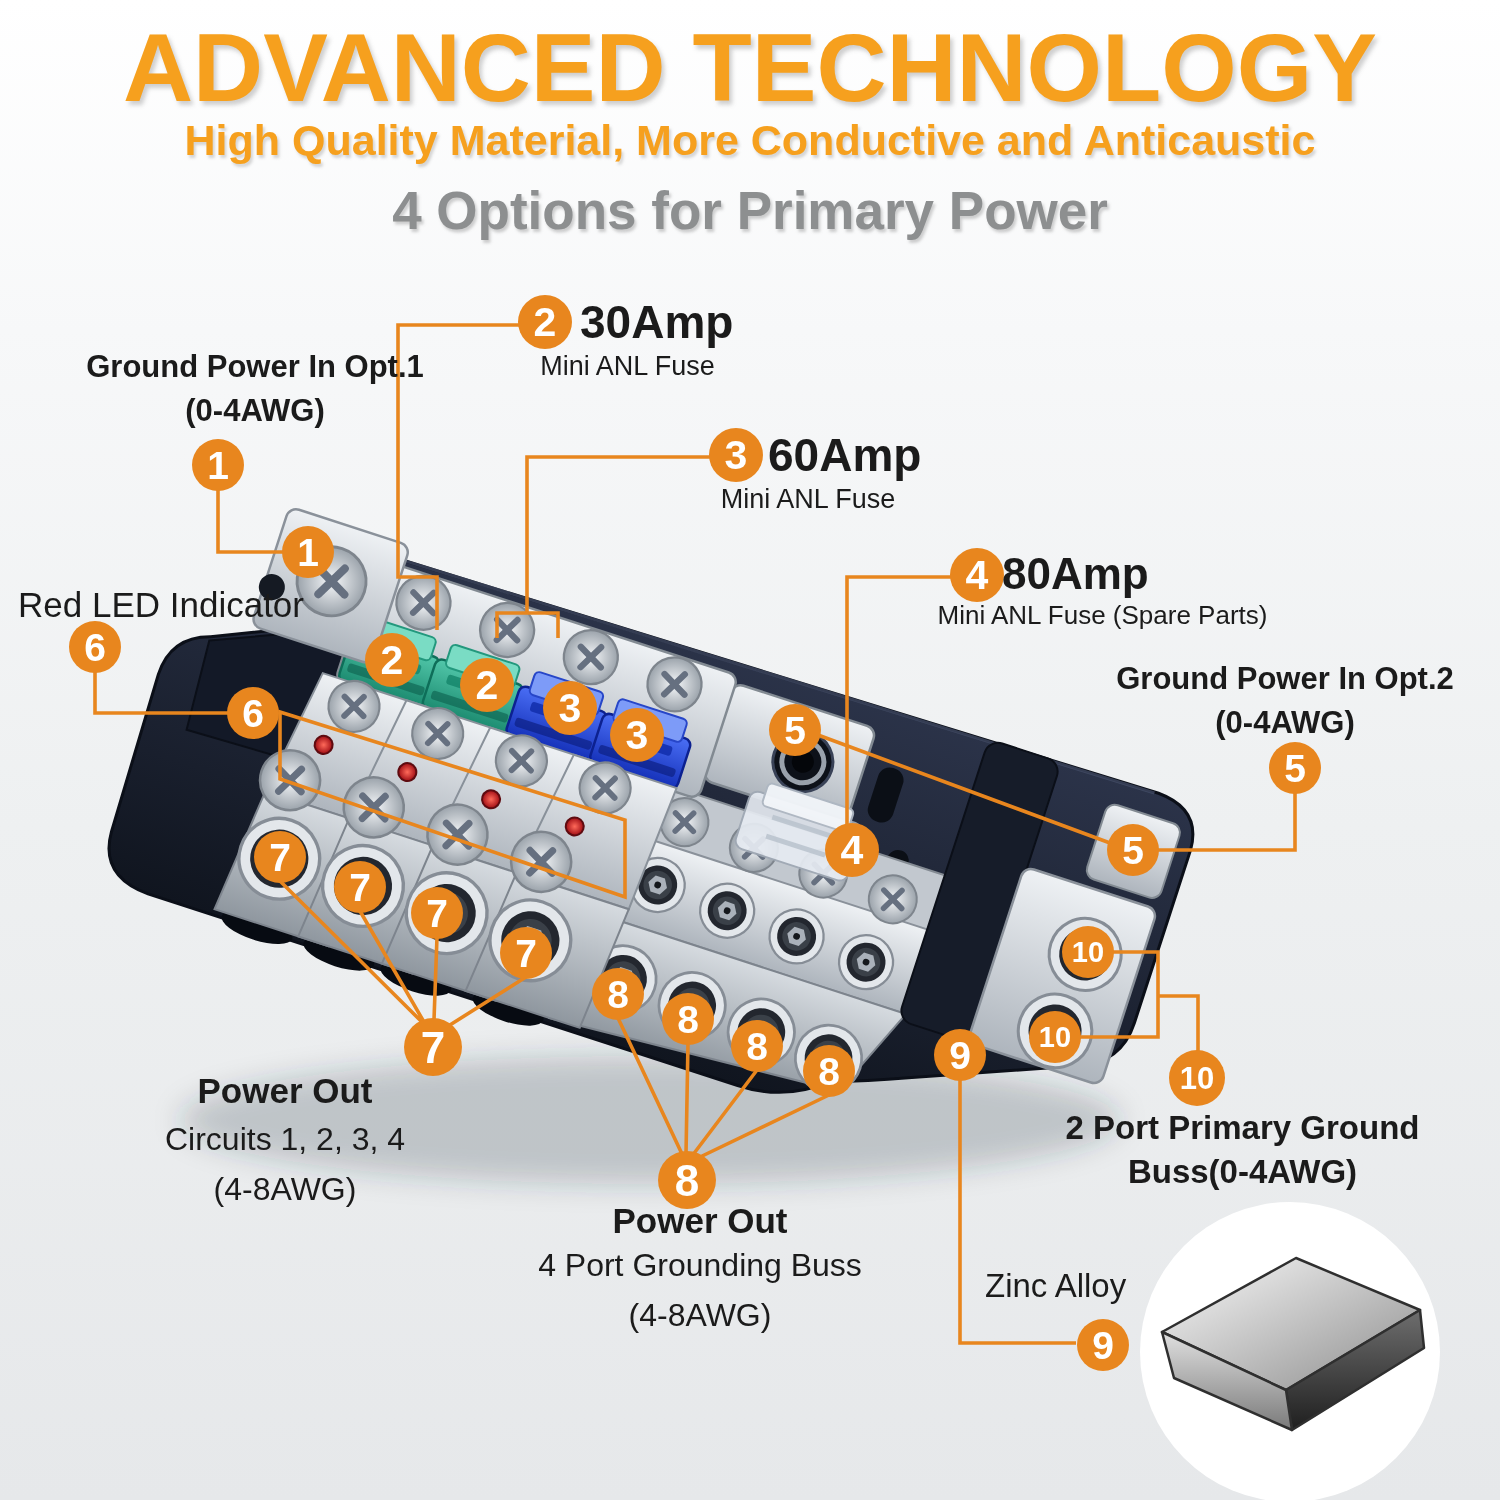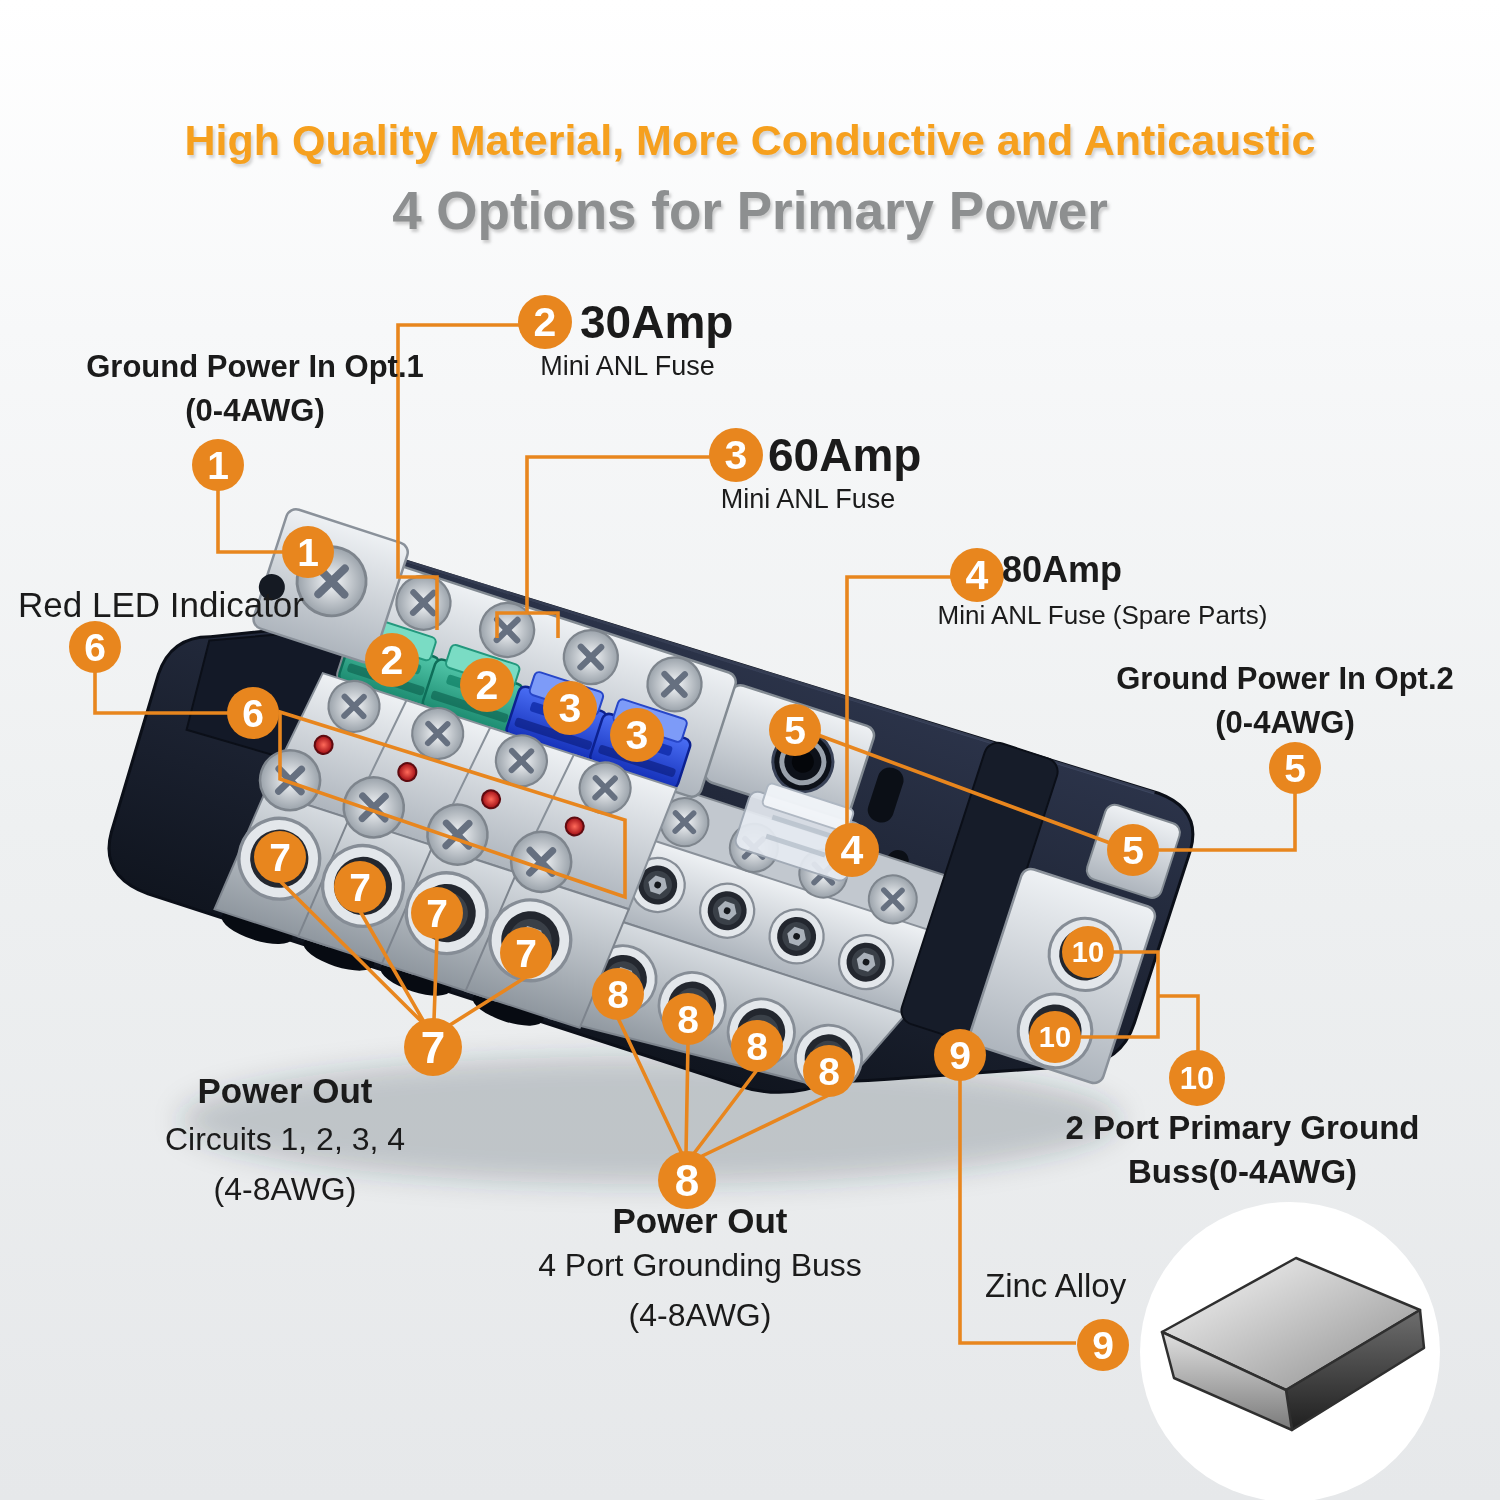--- a/index.html
+++ b/index.html
@@ -18,20 +18,21 @@
   svg text{font-family:"Liberation Sans",sans-serif;}
   .lead{fill:none;stroke:var(--accent);stroke-width:3.6px;}
   #badges circle, #badges ellipse{fill:var(--accent);}
   #badges text{fill:#ffffff;font-weight:700;}
 </style>
 </head>
 <body>
 
 <div class="canvas">
 
+  <div class="hdr title">ADVANCED TECHNOLOGY</div>
   <div class="hdr subtitle">High Quality Material, More Conductive and Anticaustic</div>
   <div class="hdr tagline">4 Options for Primary Power</div>
 
   <svg width="1500" height="1500" viewBox="0 0 1500 1500" style="position:absolute;left:0;top:0;">
     <defs>
       <linearGradient id="gBody" x1="0" y1="0" x2="0" y2="1">
           <stop offset="0" stop-color="#2b3349"></stop>
           <stop offset="1" stop-color="#10151f"></stop>
         </linearGradient>
       <linearGradient id="gMetal" x1="0" y1="0" x2="0" y2="1">
@@ -309,21 +310,21 @@
 
   <div class="label ctr b" style="left:55px;top:350px;width:400px;font-size:31px;">Ground Power In Opt.1</div>
   <div class="label ctr b" style="left:55px;top:394px;width:400px;font-size:31px;">(0-4AWG)</div>
 
   <div class="label b" style="left:580px;top:297px;font-size:46px;">30Amp</div>
   <div class="label ctr" style="left:520px;top:352px;width:215px;font-size:27px;">Mini ANL Fuse</div>
 
   <div class="label b" style="left:768px;top:430px;font-size:46px;">60Amp</div>
   <div class="label ctr" style="left:703px;top:485px;width:210px;font-size:27px;">Mini ANL Fuse</div>
 
-  <div class="label b" style="left:1002px;top:550px;font-size:36px;">80Amp</div>
+  <div class="label b" style="left:1002px;top:550px;font-size:44px;">80Amp</div>
   <div class="label ctr" style="left:935px;top:601px;width:335px;font-size:26px;">Mini ANL Fuse (Spare Parts)</div>
 
   <div class="label ctr b" style="left:1080px;top:662px;width:410px;font-size:31px;">Ground Power In Opt.2</div>
   <div class="label ctr b" style="left:1080px;top:706px;width:410px;font-size:31px;">(0-4AWG)</div>
 
   <div class="label" style="left:18px;top:586px;font-size:35px;">Red LED Indicator</div>
 
   <div class="label ctr b" style="left:135px;top:1072px;width:300px;font-size:35px;">Power Out</div>
   <div class="label ctr" style="left:135px;top:1122px;width:300px;font-size:32px;">Circuits 1, 2, 3, 4</div>
   <div class="label ctr" style="left:135px;top:1172px;width:300px;font-size:32px;">(4-8AWG)</div>

